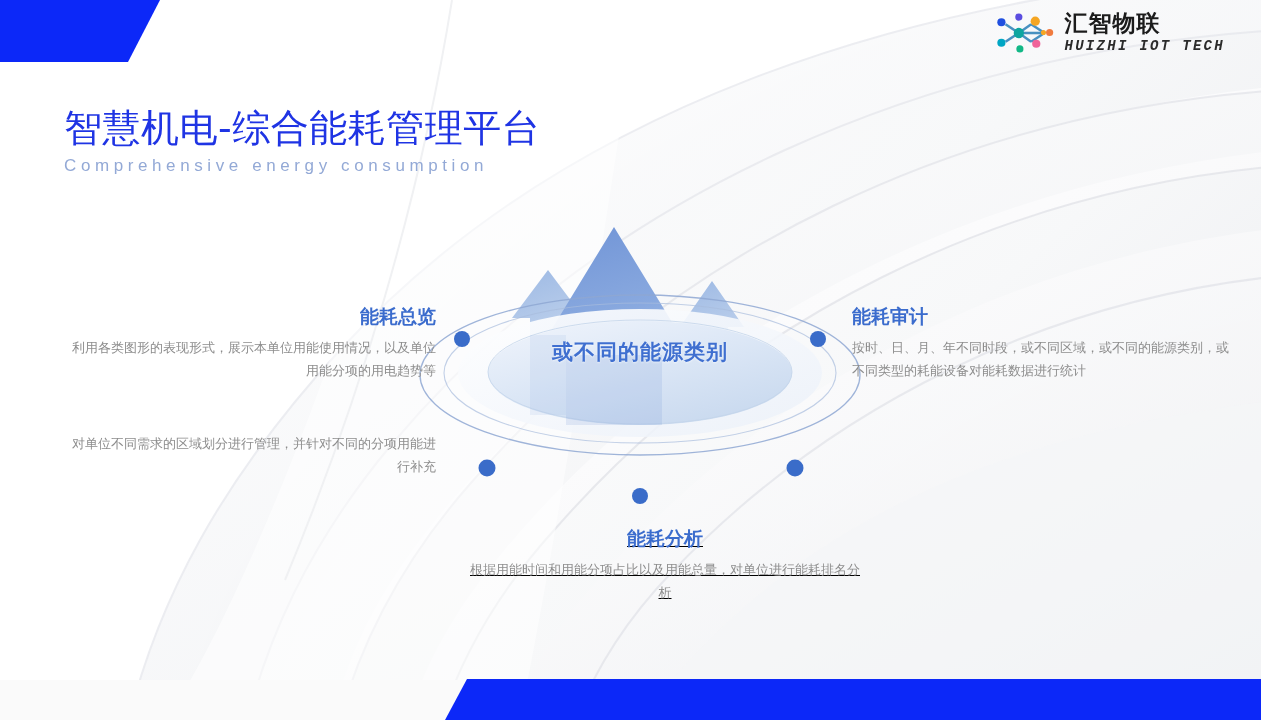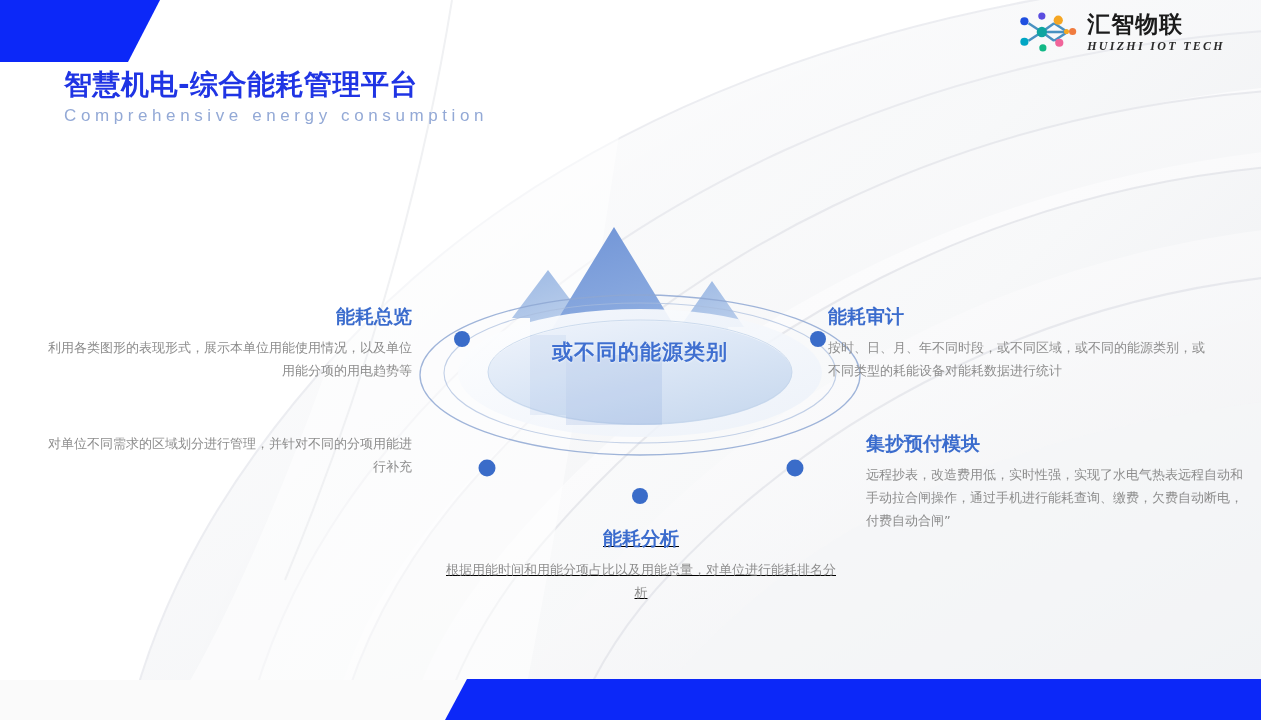--- a/index.html
+++ b/index.html
@@ -32,39 +32,40 @@
 
   
   .logo{position:absolute;right:36px;top:12px;display:flex;align-items:center;gap:8px;}
   .logo-mark{width:62px;height:40px;flex:0 0 auto;}
   .logo-text{display:flex;flex-direction:column;line-height:1;}
   .logo-cn{
     font-size:23px;font-weight:700;color:#1b1b1b;letter-spacing:1px;
     font-family:"DejaVu Sans","Liberation Sans",sans-serif;
   }
   .logo-en{
-    font-size:12px;font-weight:700;color:#2b2b2b;letter-spacing:2.3px;
+    font-size:14px;font-weight:700;color:#2b2b2b;letter-spacing:2.3px;
     font-style:italic;margin-top:4px;
-    font-family:Liberation Serif, serif;
+    font-family:Liberation Mono, monospace;
   }
 
   
   .title-block{position:absolute;left:64px;top:66px;}
   .title-main{
-    font-size:28px;font-weight:700;color:#1f34e4;letter-spacing:0.5px;
+    font-size:38px;font-weight:400;color:#1f34e4;letter-spacing:0.5px;
     font-family:"DejaVu Sans","Liberation Sans",sans-serif;
     white-space:nowrap;
+    margin-top:37px;
   }
   .title-sub{
     margin-top:2px;font-size:17px;color:#93a9d6;letter-spacing:4.6px;
     font-family:"Liberation Sans",sans-serif;white-space:nowrap;
   }
 
   
-  .feat{position:absolute;}
+  .feat{position:absolute;margin-left:24px;}
   .feat-h{
     font-size:19px;font-weight:700;color:#3b6ccd;
     font-family:"DejaVu Sans","Liberation Sans",sans-serif;
     margin-bottom:7px;line-height:1.25;
   }
   .feat-b{
     font-size:13px;color:#8d8d8d;line-height:1.78;
     font-family:"DejaVu Sans","Liberation Sans",sans-serif;
   }
   .t-right{text-align:right;}
@@ -248,23 +249,19 @@
 
   <div class="feat t-right" id="feat-maint">
     <div class="feat-b">对单位不同需求的区域划分进行管理，并针对不同的分项用能进行补充</div>
   </div>
 
   <div class="feat t-left" id="feat-audit">
     <div class="feat-h">能耗审计</div>
     <div class="feat-b">按时、日、月、年不同时段，或不同区域，或不同的能源类别，或不同类型的耗能设备对能耗数据进行统计</div>
   </div>
 
-  <div class="feat t-left" id="feat-prepay">
-    <div class="feat-h">集抄预付模块</div>
-    <div class="feat-b">远程抄表，改造费用低，实时性强，实现了水电气热表远程自动和手动拉合闸操作，通过手机进行能耗查询、缴费，欠费自动断电，付费自动合闸”</div>
-  </div>
 
   <div class="feat t-center" id="feat-analysis">
     <div class="feat-h">能耗分析</div>
     <div class="feat-b">根据用能时间和用能分项占比以及用能总量，对单位进行能耗排名分析</div>
   </div>
 
 </div>
 
 </body></html>

